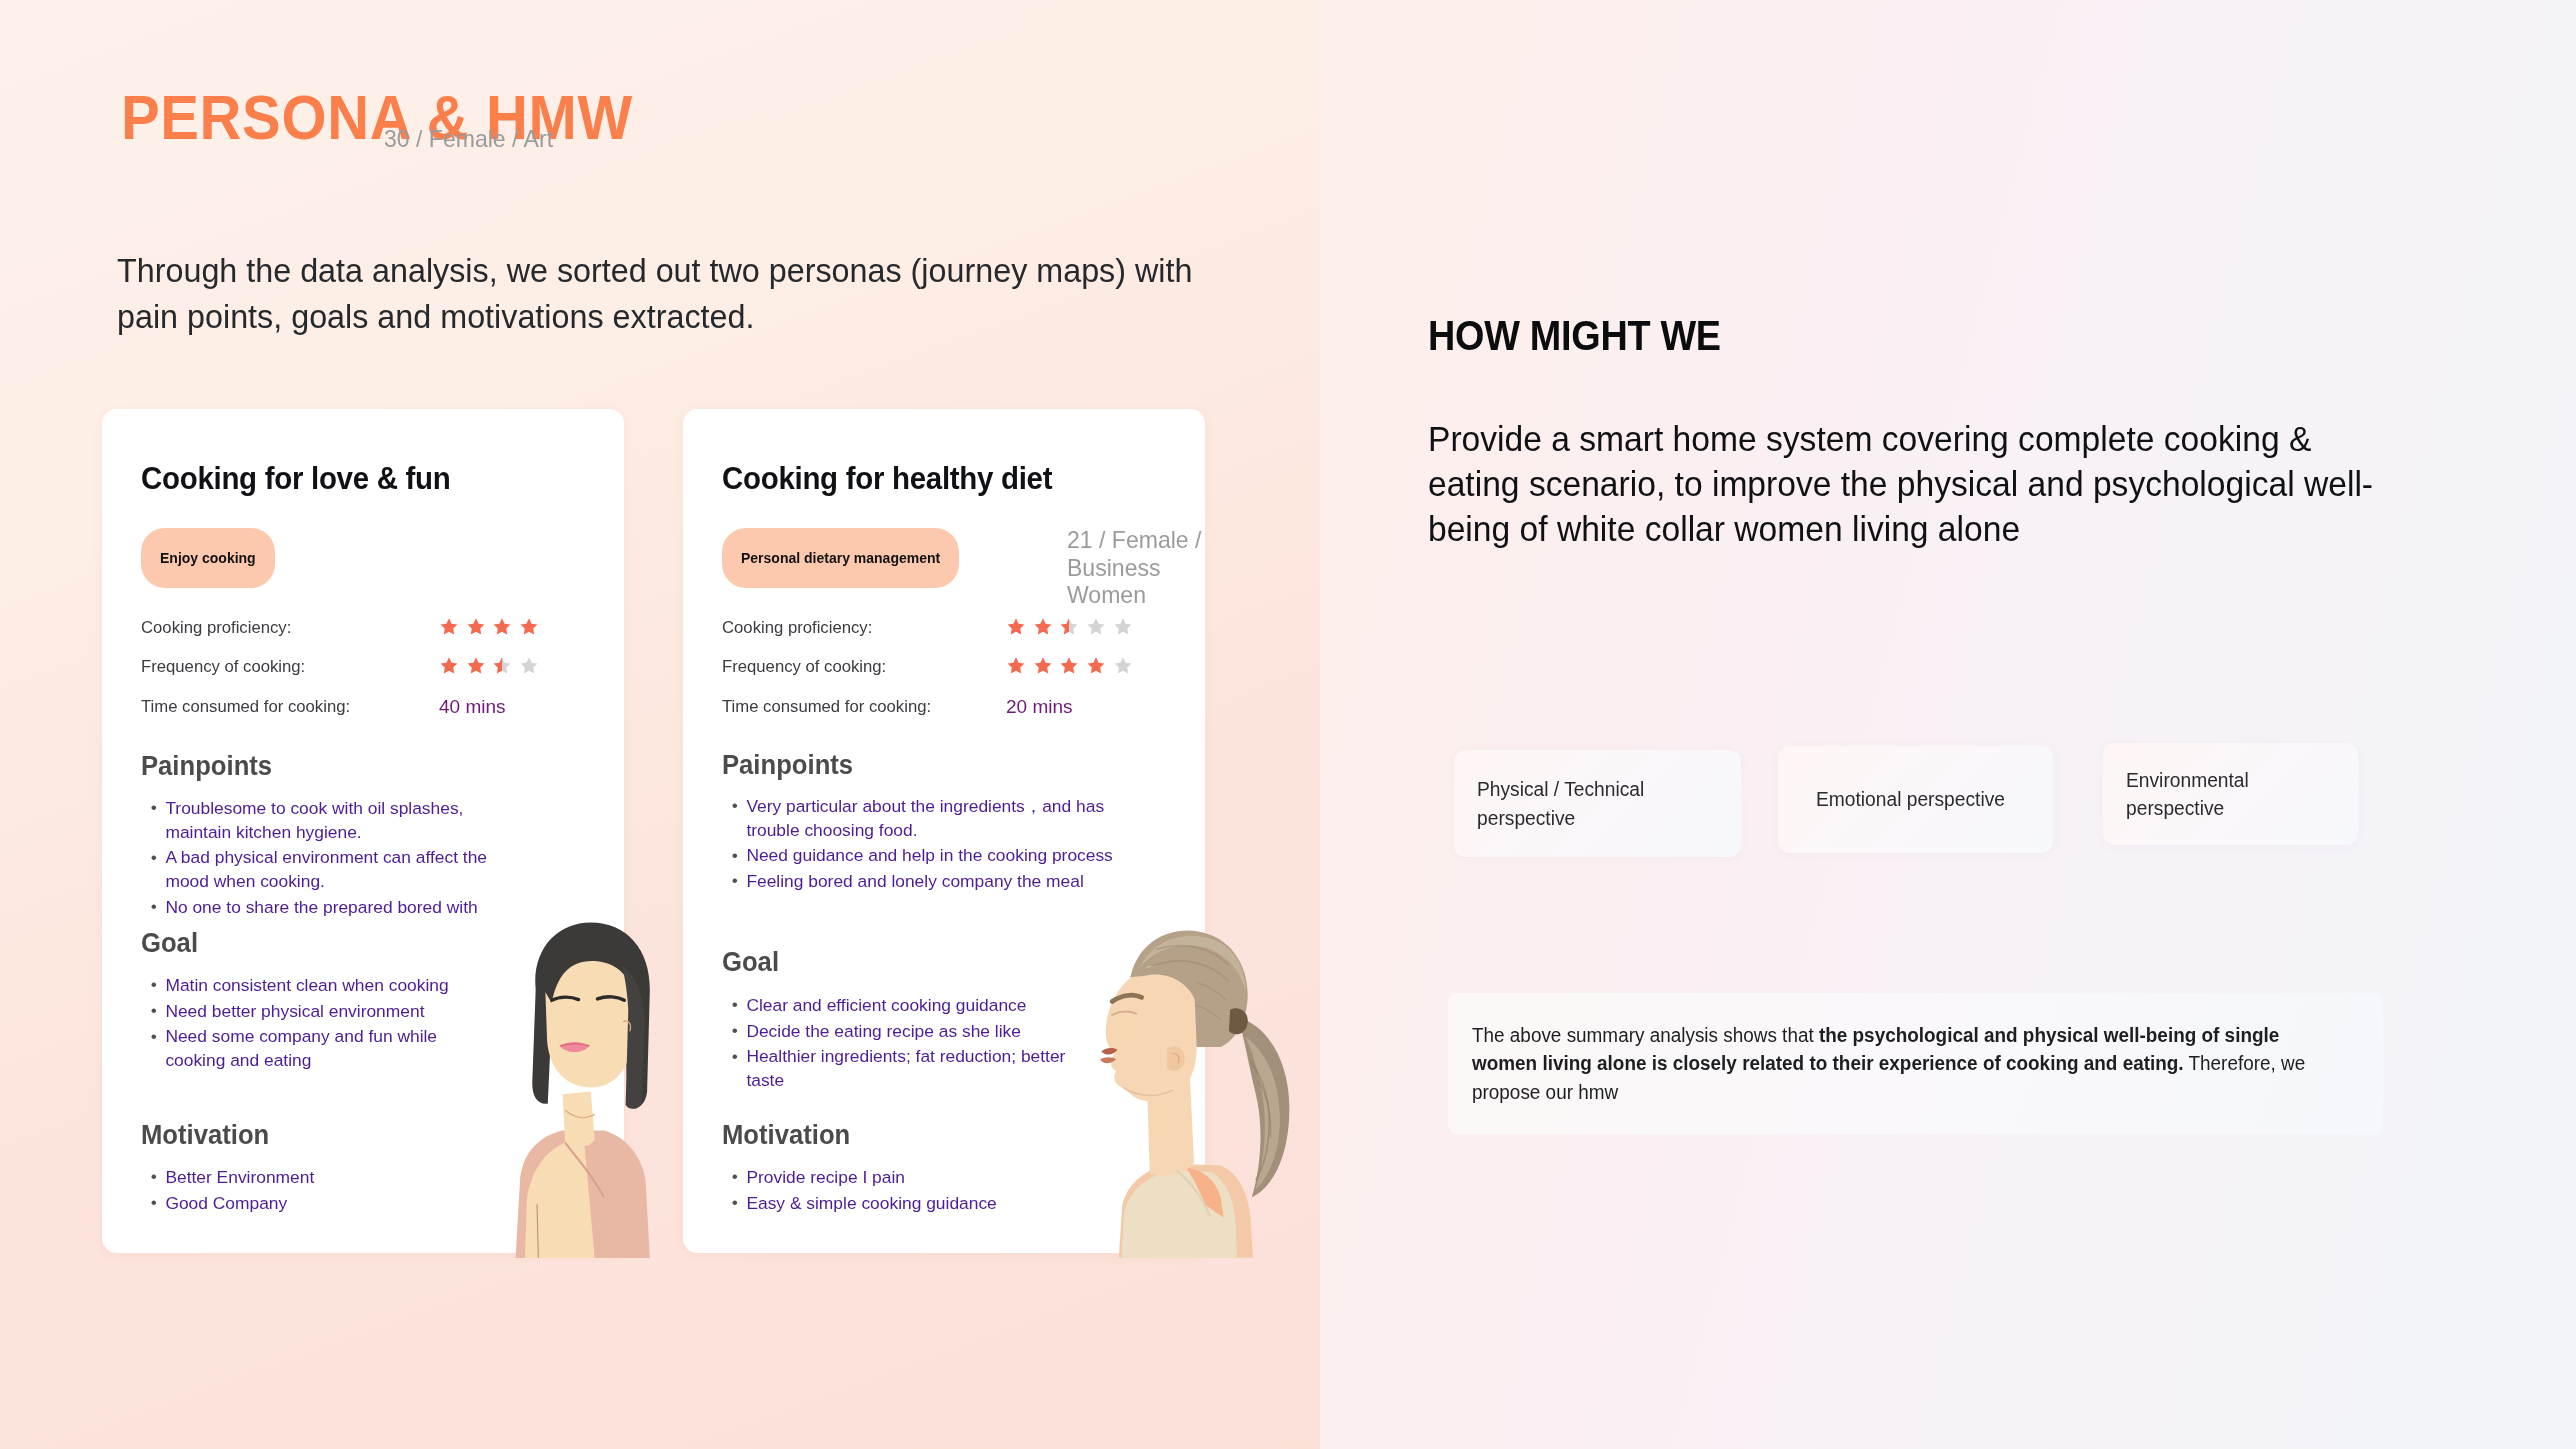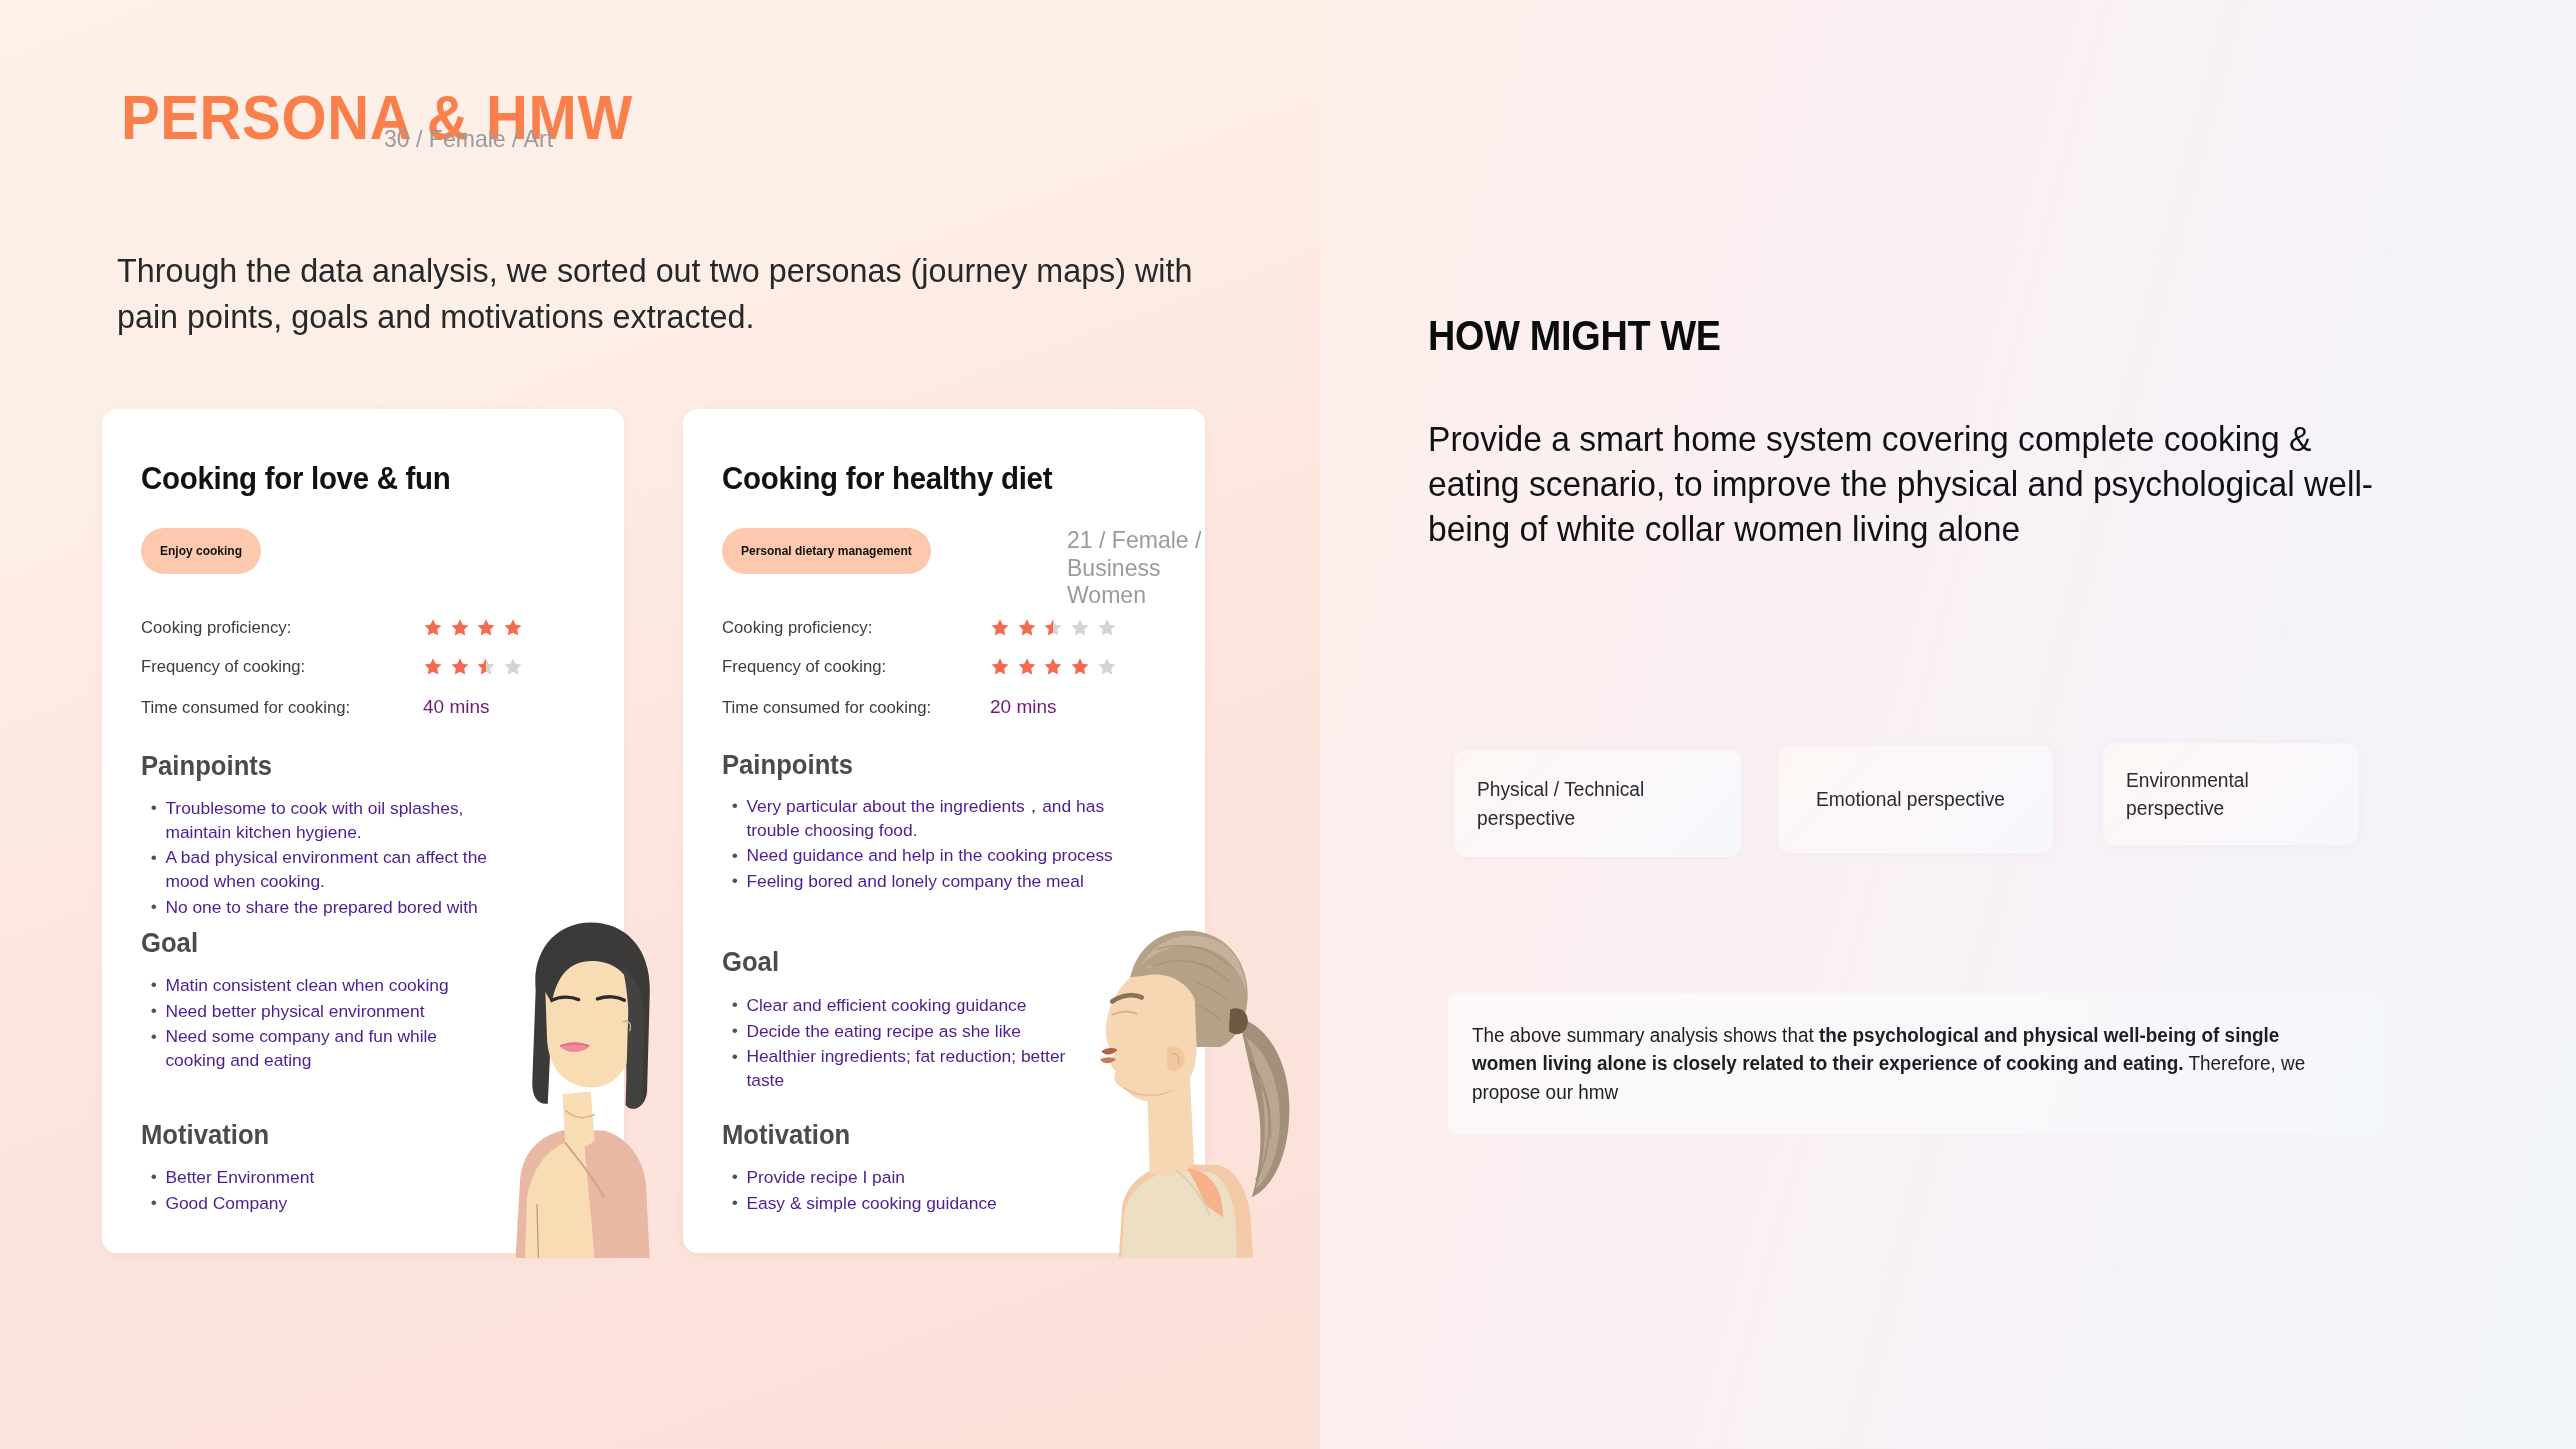--- a/index.html
+++ b/index.html
@@ -46,36 +46,36 @@
   .card-clip{ position:absolute; inset:0; border-radius:14.8px; overflow:hidden; }
 
   .persona-name{
     position:absolute; left:39px; top:52px;
     font-size:31px; font-weight:700; color:#101114; letter-spacing:-0.3px;
     transform:scaleX(.95); transform-origin:left top; white-space:nowrap;
   }
   .persona-tag{
     position:absolute; top:119px; left:39px;
     background:#fcc9ae; border-radius:24px;
-    height:46px; display:flex; align-items:center; justify-content:center;
+    height:60px; display:flex; align-items:center; justify-content:center;
     padding:0 19px;
-    font-size:12px; font-weight:700; color:#111;
+    font-size:14px; font-weight:700; color:#111;
     white-space:nowrap;
   }
   .persona-demo{
     position:absolute; font-size:24px; color:#9b9b9e; line-height:1.15;
     font-weight:400; transform:scaleX(.96); transform-origin:left top;
   }
   #demo-0{ left:384px; top:125px; width:295px; white-space:nowrap; }
   #demo-1{ left:1067px; top:117px; width:141px; }
 
   .metrics{ position:absolute; left:39px; top:0; width:100%; }
   .metric-row{
-    position:absolute; display:flex; align-items:center;
-    font-size:17.4px; color:#3b3c40; white-space:nowrap;
+    position:absolute; display:flex; align-items:flex-start;
+    font-size:17.4px; color:#3b3c40; white-space:nowrap;gap:16px;
   }
   .metric-label{ transform:scaleX(.96); transform-origin:left center; }
   .stars{ display:flex; gap:6.7px; }
   .star{ width:20px; height:19.5px; position:relative; display:inline-block; }
   .star svg{ width:100%; height:100%; display:block; }
   .metric-value{ font-size:19px; color:#701a75; }
 
   .section-head{
     position:absolute; font-size:27px; font-weight:700; color:#4b4b4d;
     transform:scaleX(.95); transform-origin:left top;

